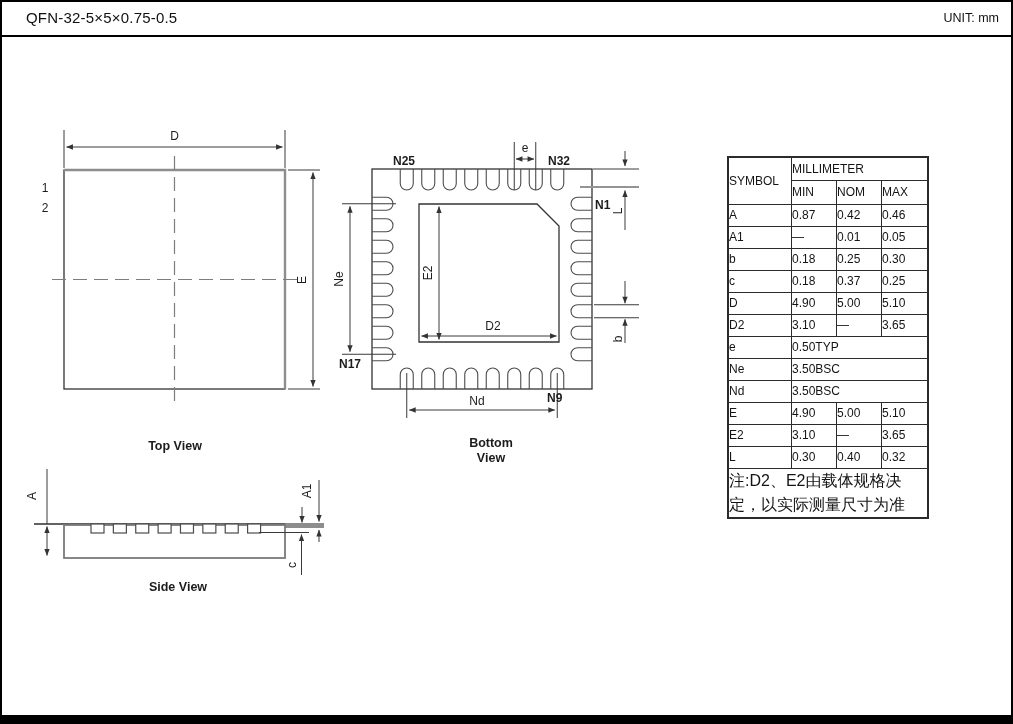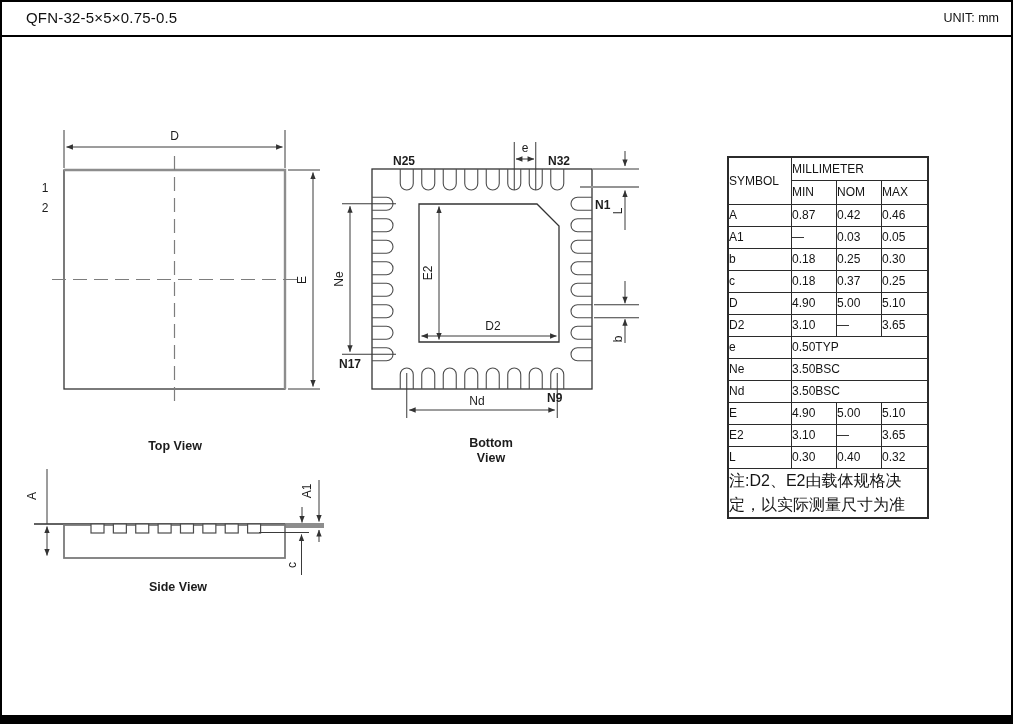--- a/index.html
+++ b/index.html
@@ -203,21 +203,21 @@
     </tr>
     <tr class="dr">
       <td>A</td>
       <td>0.87</td>
       <td>0.42</td>
       <td>0.46</td>
     </tr>
     <tr class="dr">
       <td>A1</td>
       <td>—</td>
-      <td>0.03</td>
+      <td>0.01</td>
       <td>0.05</td>
     </tr>
     <tr class="dr">
       <td>b</td>
       <td>0.18</td>
       <td>0.25</td>
       <td>0.30</td>
     </tr>
     <tr class="dr">
       <td>c</td>

